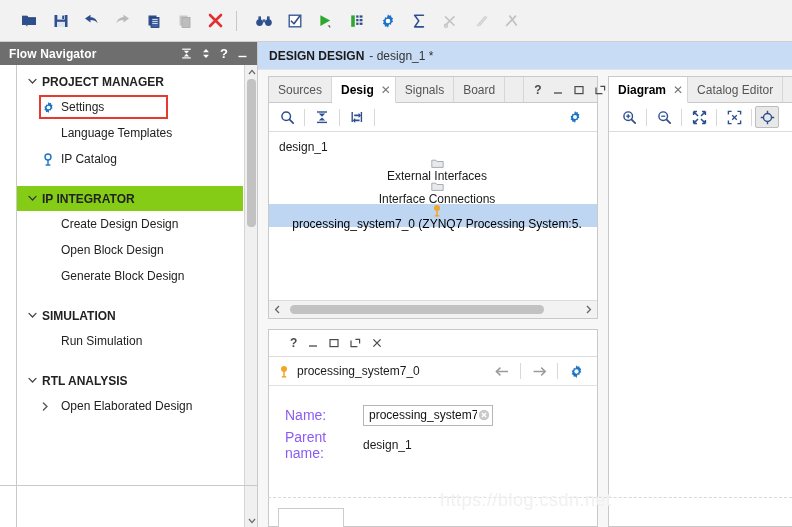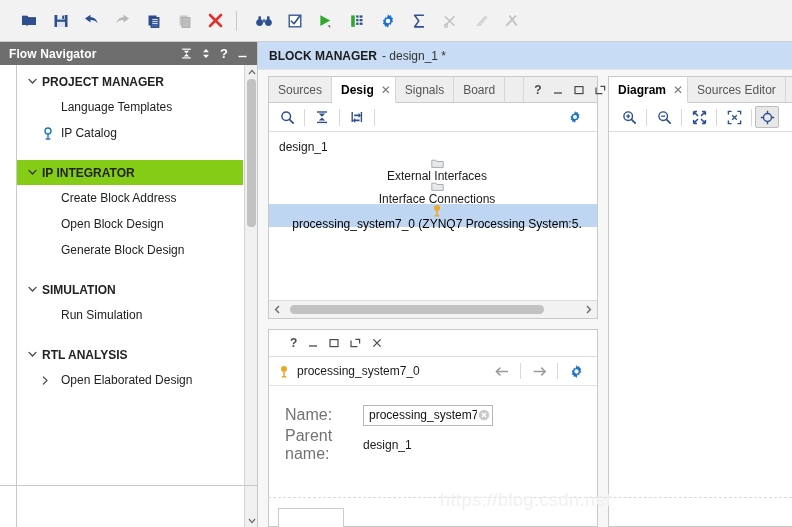--- a/index.html
+++ b/index.html
@@ -217,21 +217,21 @@
   .bp-subname { flex: 1; font-size: 12px; color: #1a1a1a; }
   .bp-navs { display: flex; align-items: center; gap: 2px; }
   .bp-nav {
     width: 26px; height: 22px; display: flex; align-items: center; justify-content: center;
     cursor: pointer;
   }
   .bp-vsep { width: 1px; height: 16px; background: #d8d8d8; margin: 0 3px; }
 
   .bp-form { padding: 14px 0 0 16px; background: #fff; flex: 1; }
   .frow { display: flex; align-items: center; height: 30px; }
-  .flabel { width: 78px; font-size: 16px; color: #737373; }
+  .flabel { width: 78px; font-size: 14px; color: #8b5cf6; }
   .finput {
     width: 130px; height: 21px;
     border: 1px solid #b5b5b5; background: #fff;
     display: flex; align-items: center;
     padding: 0 2px 0 5px; font-size: 12px; color: #111;
     position: relative;
   }
   .finput .ival { flex: 1; white-space: nowrap; overflow: hidden; }
   .fclear { width: 13px; height: 13px; display: flex; align-items: center; justify-content: center; cursor: pointer; }
   .fvalue { font-size: 12px; color: #1a1a1a; }
@@ -438,20 +438,30 @@
 
         <div class="fn-section">
           <span class="fn-chev">
             <svg width="9" height="7" viewBox="0 0 9 7">
                 <path d="M1 1.4 L4.5 5 L8 1.4" fill="none" stroke="#444" stroke-width="1.3" stroke-linecap="round"></path>
               </svg>
           </span>
           <span>PROJECT MANAGER</span>
         </div>
 
+        <div class="fn-item">
+          <span class="ico">
+            <svg width="13" height="13" viewBox="0 0 16 16">
+              <path d="M8 1.2l1.1 1.6 1.9-.5.3 2 1.8.9-.9 1.8.9 1.8-1.8.9-.3 2-1.9-.5L8 14.8 6.9 13.2 5 13.7l-.3-2-1.8-.9.9-1.8-.9-1.8 1.8-.9.3-2 1.9.5z" fill="#1a73c8"></path>
+              <circle cx="8" cy="8" r="2.3" fill="#ffffff"></circle>
+            </svg>
+          </span>
+          <span class="txt">Settings</span>
+          <span class="fn-highlight-box"></span>
+        </div>
 
 
         <div class="fn-item no-ico">
           <span class="txt">Language Templates</span>
         </div>
 
         <div class="fn-item">
           <span class="ico">
             <svg width="12" height="13" viewBox="0 0 12 13">
               <circle cx="6" cy="4" r="3" fill="none" stroke="#1a73c8" stroke-width="1.4"></circle>
@@ -467,21 +477,21 @@
         <div class="fn-section hl">
           <span class="fn-chev">
             <svg width="9" height="7" viewBox="0 0 9 7">
                 <path d="M1 1.4 L4.5 5 L8 1.4" fill="none" stroke="#333" stroke-width="1.3" stroke-linecap="round"></path>
               </svg>
           </span>
           <span>IP INTEGRATOR</span>
         </div>
 
         <div class="fn-item no-ico">
-          <span class="txt">Create Block Address</span>
+          <span class="txt">Create Design Design</span>
         </div>
         <div class="fn-item no-ico">
           <span class="txt">Open Block Design</span>
         </div>
         <div class="fn-item no-ico">
           <span class="txt">Generate Block Design</span>
         </div>
 
         <div style="height:14px"></div>
 
@@ -530,21 +540,21 @@
             </svg>
         </div>
       </div>
     </div>
   </div>
   <div class="grayline"></div>
 
   <div class="work">
 
     <div class="bd-banner">
-      <b>BLOCK MANAGER</b>
+      <b>DESIGN DESIGN</b>
       <span class="sub" style="margin-left:5px">- design_1 *</span>
     </div>
 
     <div class="panels">
 
       <div class="left-col">
 
         <div class="panel panel-design">
           <div class="tabstrip">
             <div class="tab">
@@ -750,21 +760,21 @@
       </div>
 
       <div class="right-col">
         <div class="panel panel-diagram">
           <div class="tabstrip">
             <div class="tab active">
               <span>Diagram</span>
               <span class="close">✕</span>
             </div>
             <div class="tab dg-tab-addr">
-              <span>Sources Editor</span>
+              <span>Catalog Editor</span>
             </div>
           </div>
 
           <div class="ptoolbar" style="padding-left:6px">
             <div class="ptool">
               <svg width="15" height="15" viewBox="0 0 15 15">
                 <circle cx="6.2" cy="6.2" r="4.3" fill="none" stroke="#2d4f8e" stroke-width="1.4"></circle>
                 <path d="M6.2 4.2v4 M4.2 6.2h4" stroke="#2d4f8e" stroke-width="1.3"></path>
                 <path d="M9.4 9.4 L13.2 13.2" stroke="#2d4f8e" stroke-width="1.7" stroke-linecap="round"></path>
               </svg>

